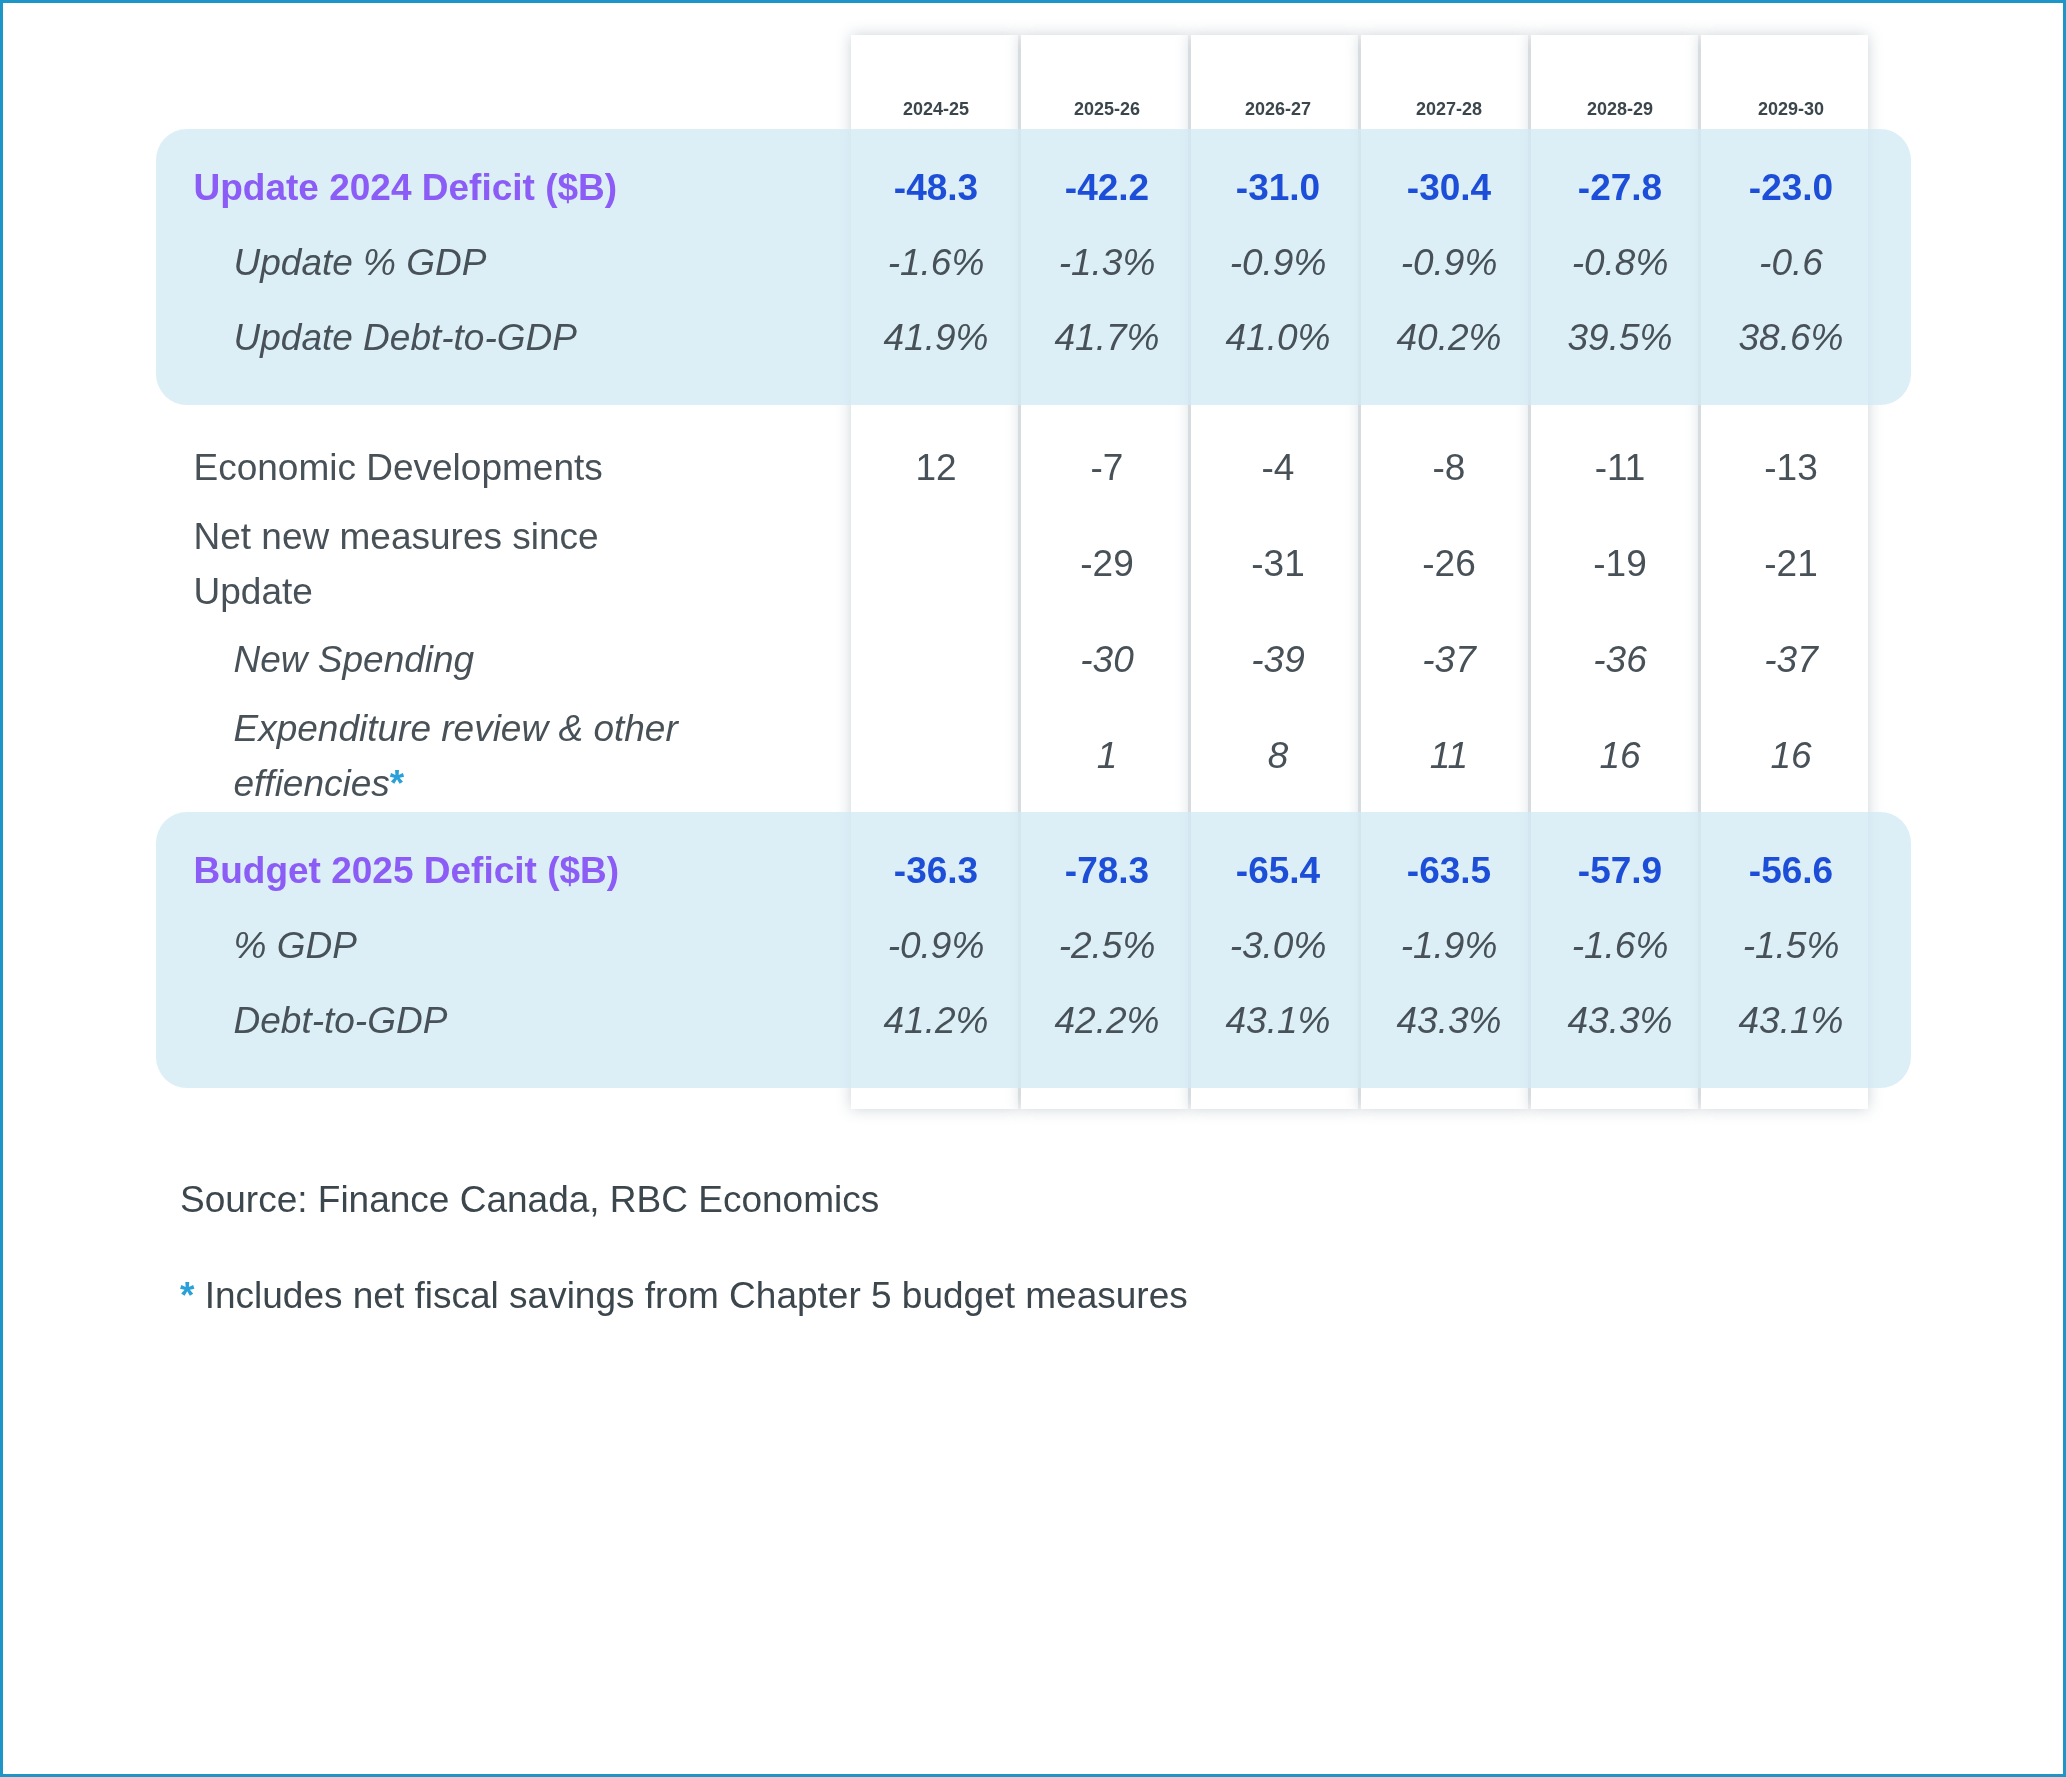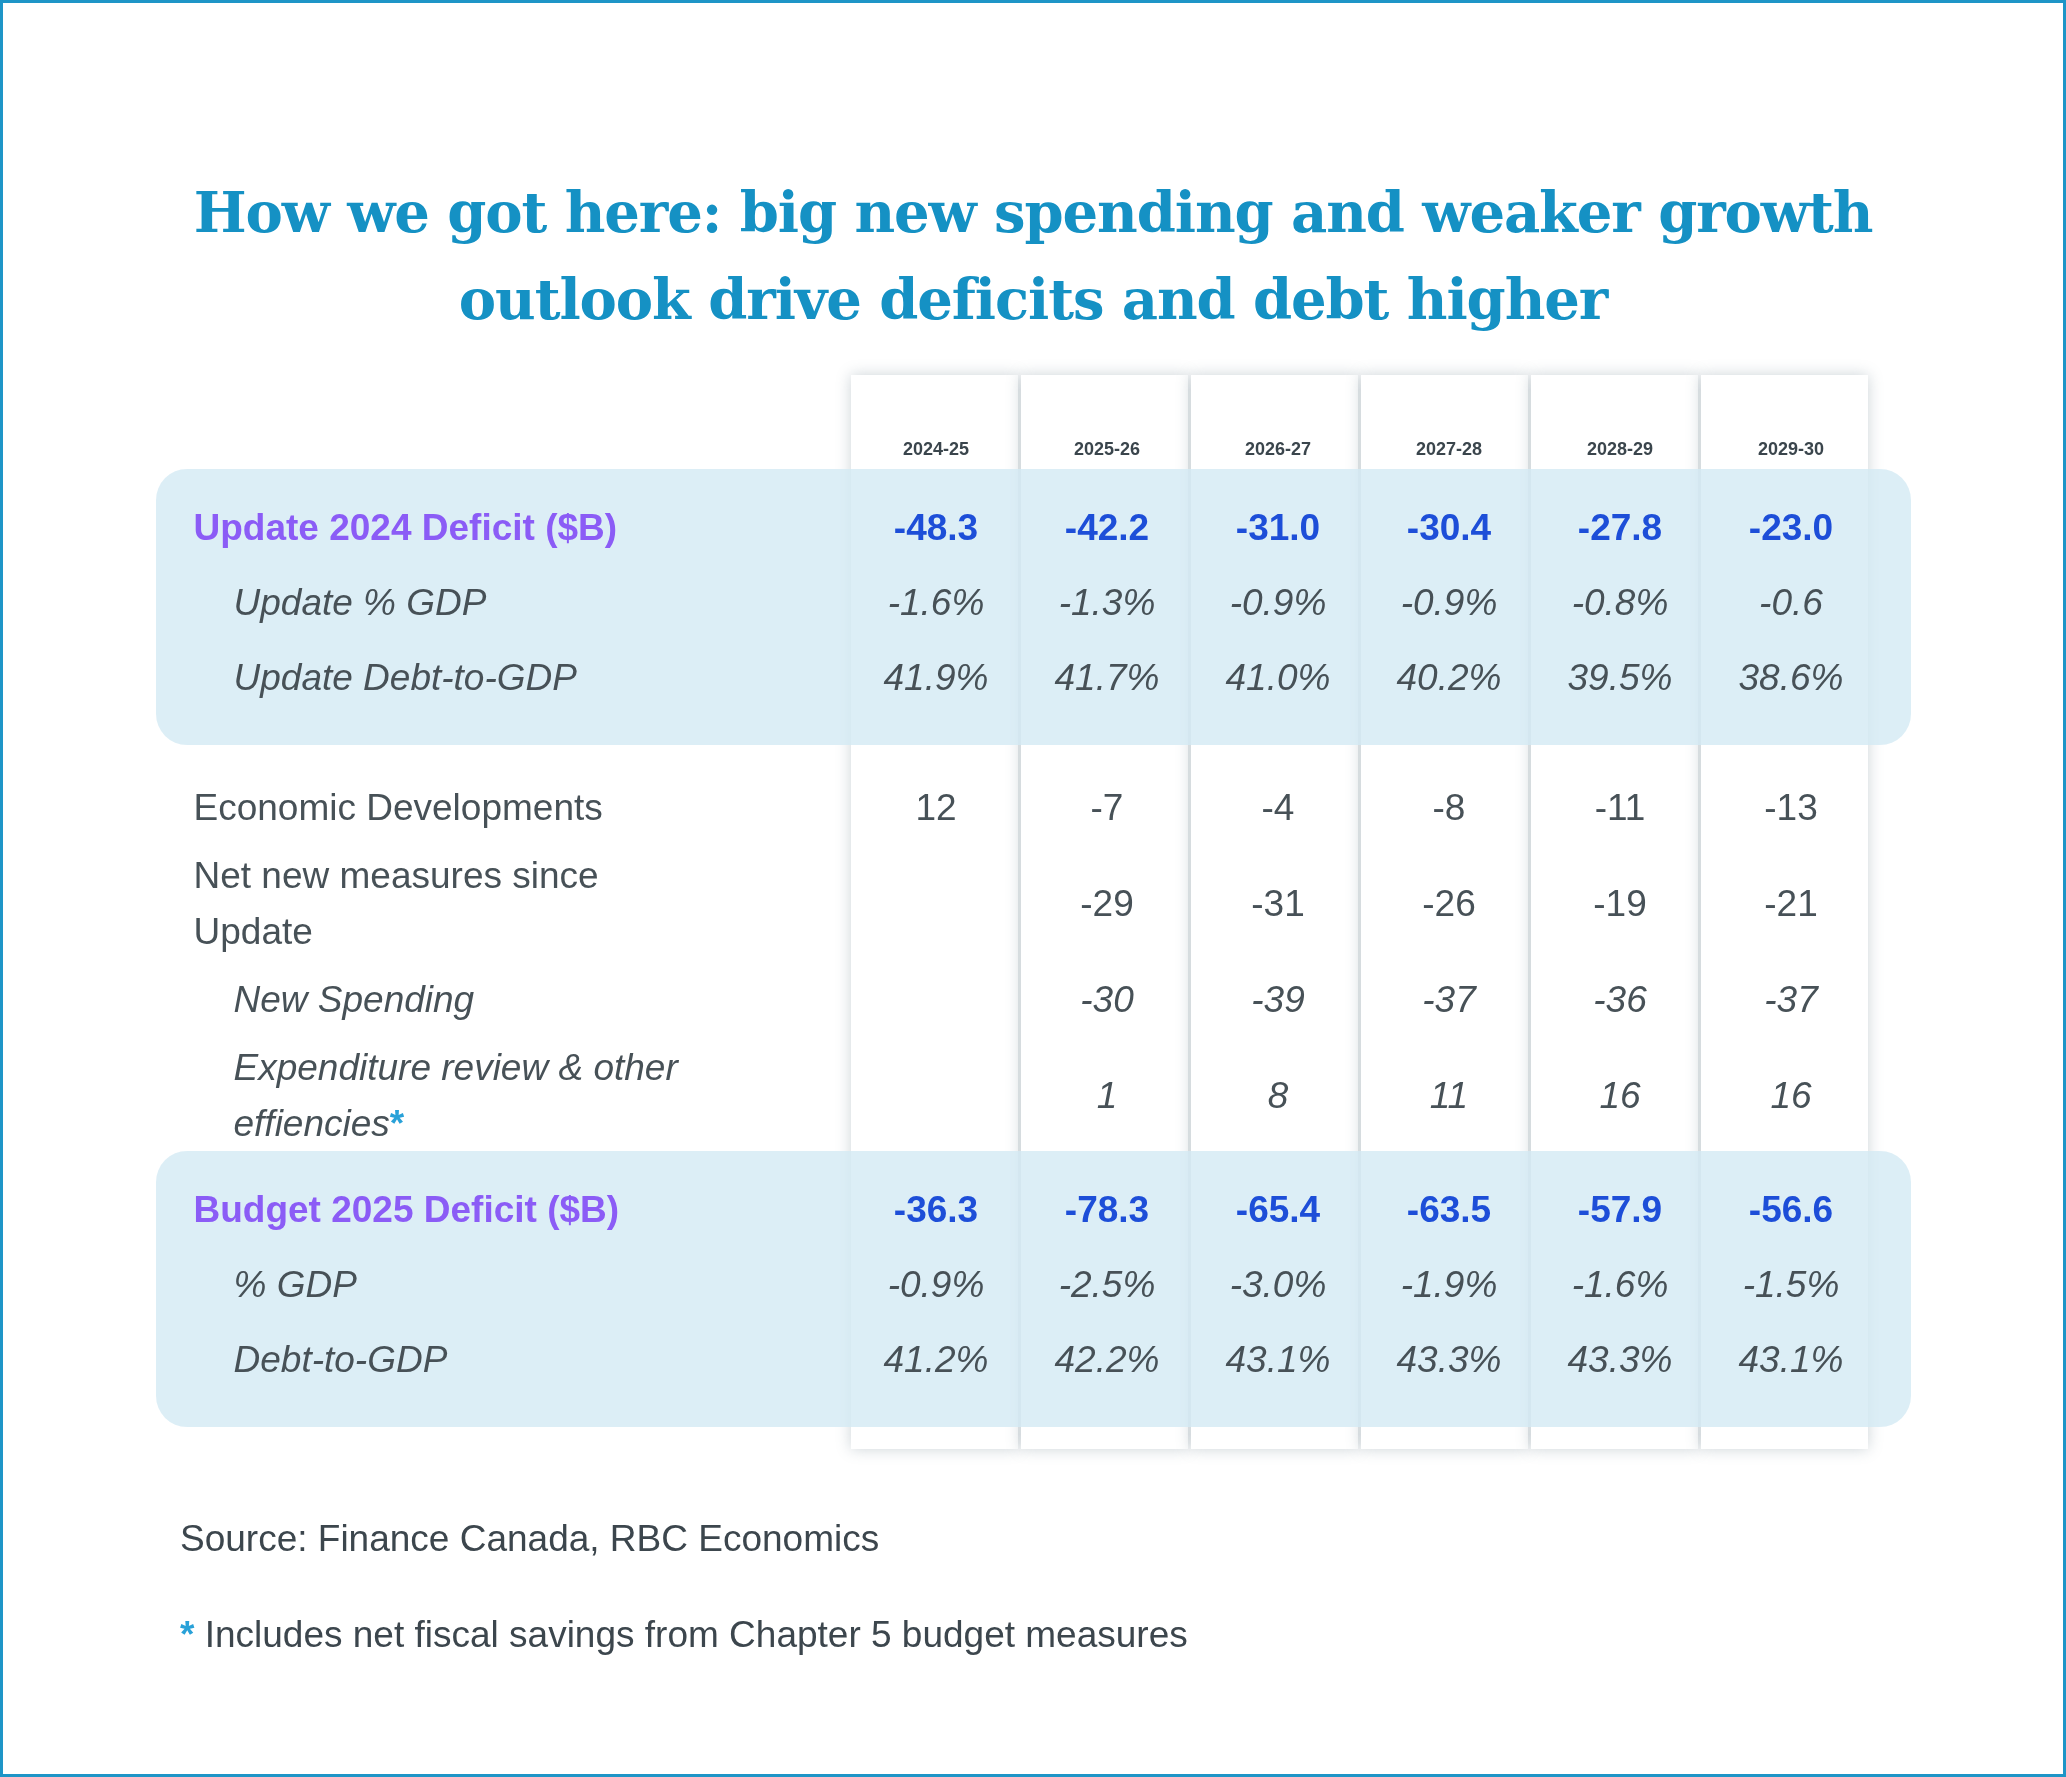--- a/index.html
+++ b/index.html
@@ -124,21 +124,20 @@
   }
   .footnote-line .ast { font-weight: 700; }
 </style>
 </head>
 <body>
 
 <div class="frame">
   <div class="border-fade-top"></div>
   <div class="border-fade-bottom"></div>
 
-  <div class="title">How we got here: big new spending and weaker growth outlook drive deficits and debt higher</div>
 
   <div class="table-wrap">
     <div class="strips">
         <div class="strip"></div>
         <div class="strip"></div>
         <div class="strip"></div>
         <div class="strip"></div>
         <div class="strip"></div>
         <div class="strip"></div>
       </div>

